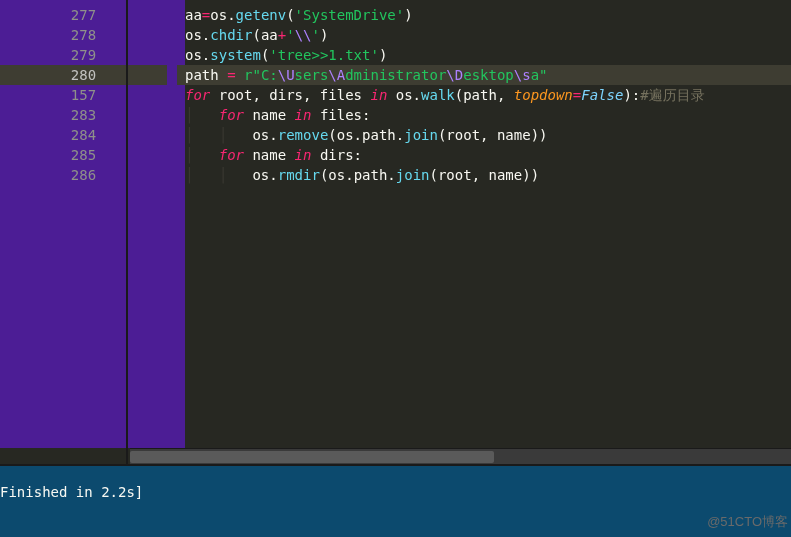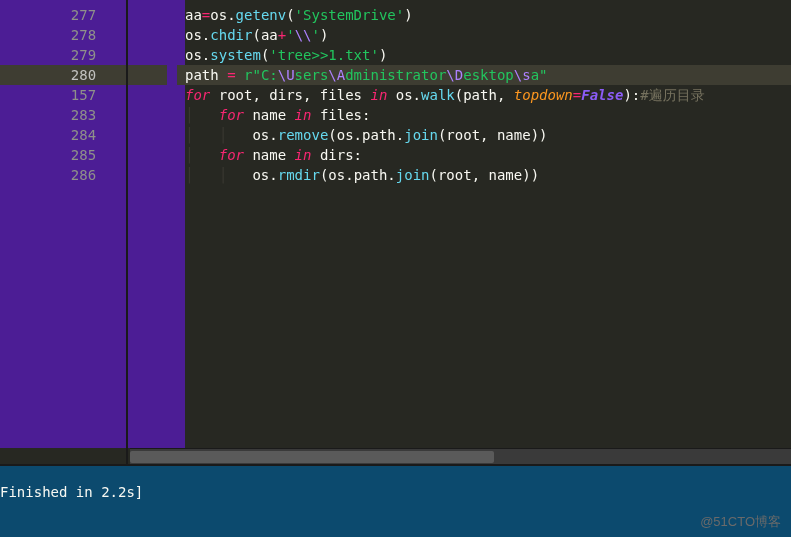--- a/index.html
+++ b/index.html
@@ -54,21 +54,21 @@
       background: #3e3d32;
       margin-left: -8px;
       padding-left: 8px;
     }
     .kw { color: #f92672; font-style: italic; }
     .op { color: #f92672; }
     .fn { color: #66d9ef; }
     .str { color: #22c55e; }
     .esc { color: #ae81ff; }
     .param { color: #fd971f; font-style: italic; }
-    .const { color: #8b5cf6; font-style: italic; font-weight: bold; }
+    .const { color: #7dd3fc; font-style: italic; }
     .comment { color: #75715e; }
     .var { color: #f8f8f2; }
     .guide { color: #3b3a32; }
 
     .scrollbar-h {
       position: absolute;
       left: 130px;
       right: 0;
       top: 448px;
       height: 16px;
@@ -99,21 +99,21 @@
       top: 464px;
       bottom: 0;
       background: #0c4a6e;
       border-top: 2px solid #1a1a1a;
       color: #f8f8f2;
       padding: 18px 0 0 0;
       font-size: 14px;
     }
     .watermark {
       position: absolute;
-      right: 10px;
+      right: 3px;
       bottom: 6px;
       color: #6a6a6a;
       font-size: 13px;
       font-family: sans-serif;
     }
   </style>
 </head>
 <body>
 
 <div class="editor-area">

